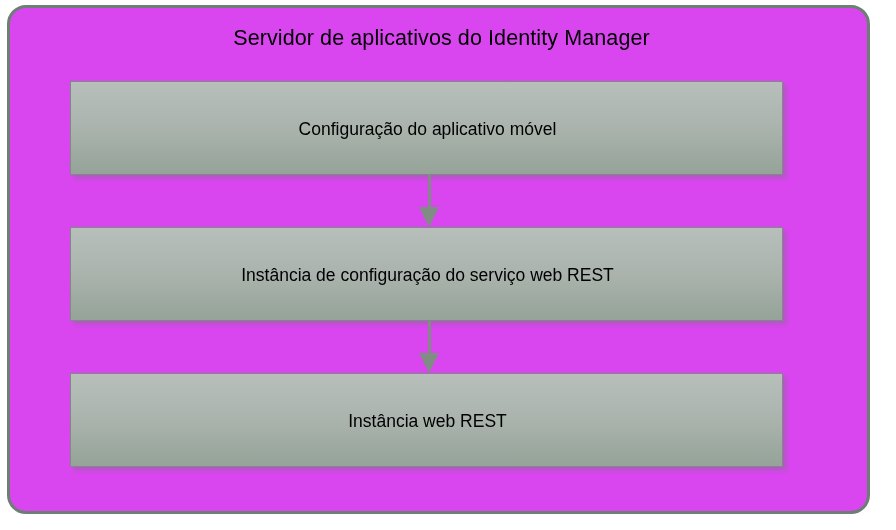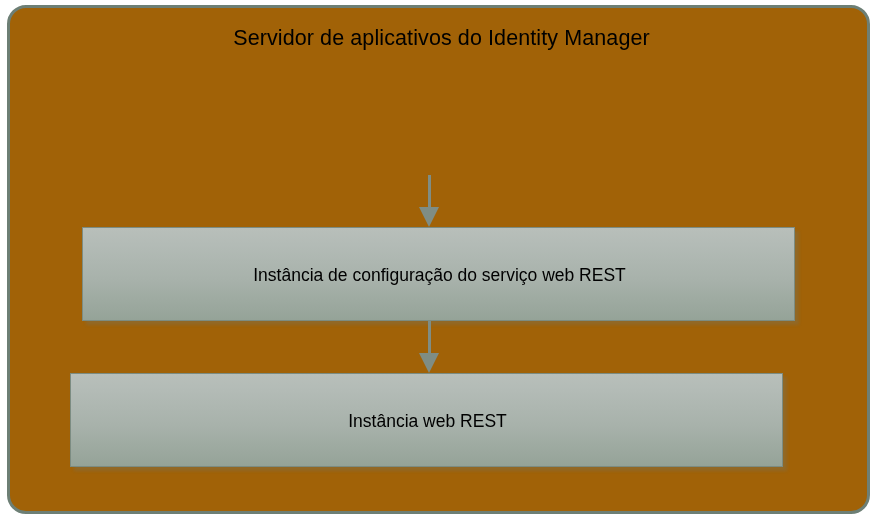--- a/index.html
+++ b/index.html
@@ -22,21 +22,21 @@
   }
 
   
   .server-container {
     position: absolute;
     left: 7px;
     top: 5px;
     width: 863px;
     height: 509px;
     box-sizing: border-box;
-    background: #a16207;
+    background: #d946ef;
     border: 3px solid #6d7f75;
     border-radius: 19px;
   }
 
   .server-title {
     position: absolute;
     left: 0;
     top: 18px;
     width: 863px;
     text-align: center;
@@ -52,21 +52,21 @@
     left: 60px;
     width: 713px;
     height: 94px;
     box-sizing: border-box;
     background: linear-gradient(to bottom, #b8bfba 0%, #b3bbb6 18%, #a8b2ab 55%, #9aa79d 88%, #95a398 100%);
     border: 1.5px solid #7c8c82;
     box-shadow: 4px 4px 3px rgba(110, 120, 114, 0.30);
   }
 
   .proc-box-1 { top: 73px; }
-  .proc-box-2 { top: 219px; margin-left: 12px; }
+  .proc-box-2 { top: 219px; }
   .proc-box-3 { top: 365px; }
 
   .proc-label {
     position: absolute;
     left: 0;
     top: 0;
     width: 713px;
     height: 94px;
     display: flex;
     align-items: center;
@@ -111,20 +111,23 @@
 </style>
 </head>
 <body>
 
 <div id="canvas">
 
   <div class="server-container">
 
     <div class="server-title">Servidor de aplicativos do Identity Manager</div>
 
+    <div class="proc-box proc-box-1">
+      <div class="proc-label">Configuração do aplicativo móvel</div>
+    </div>
 
     <div class="arrow arrow-1">
       <div class="arrow-shaft"></div>
       <div class="arrow-head"></div>
     </div>
 
     <div class="proc-box proc-box-2">
       <div class="proc-label">Instância de configuração do serviço web REST</div>
     </div>
 

